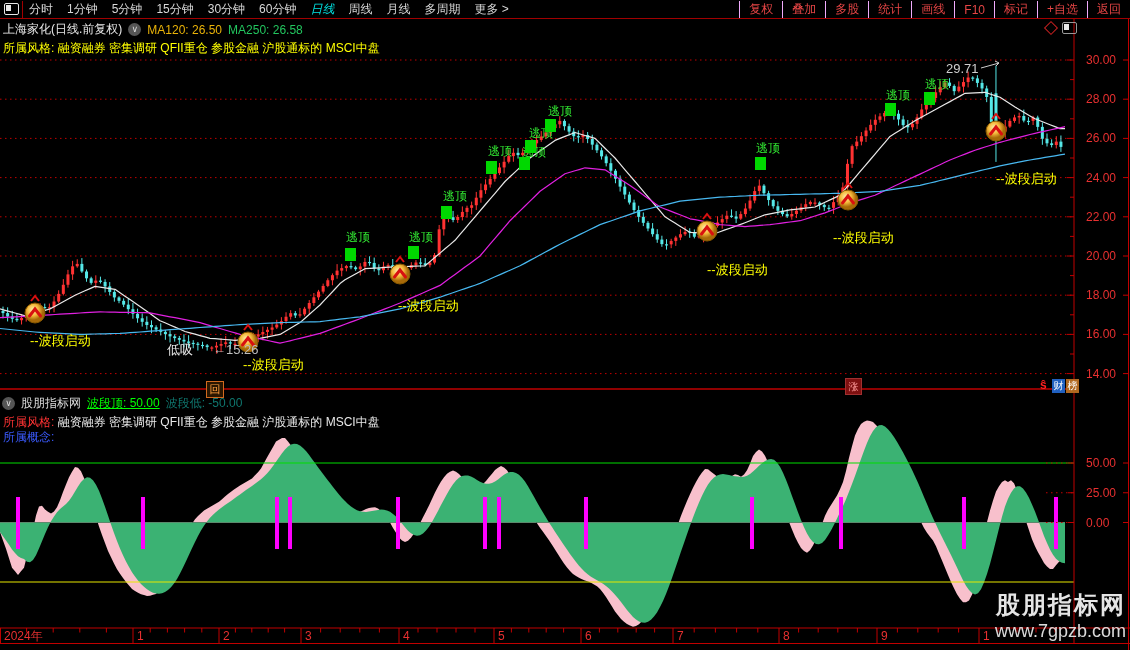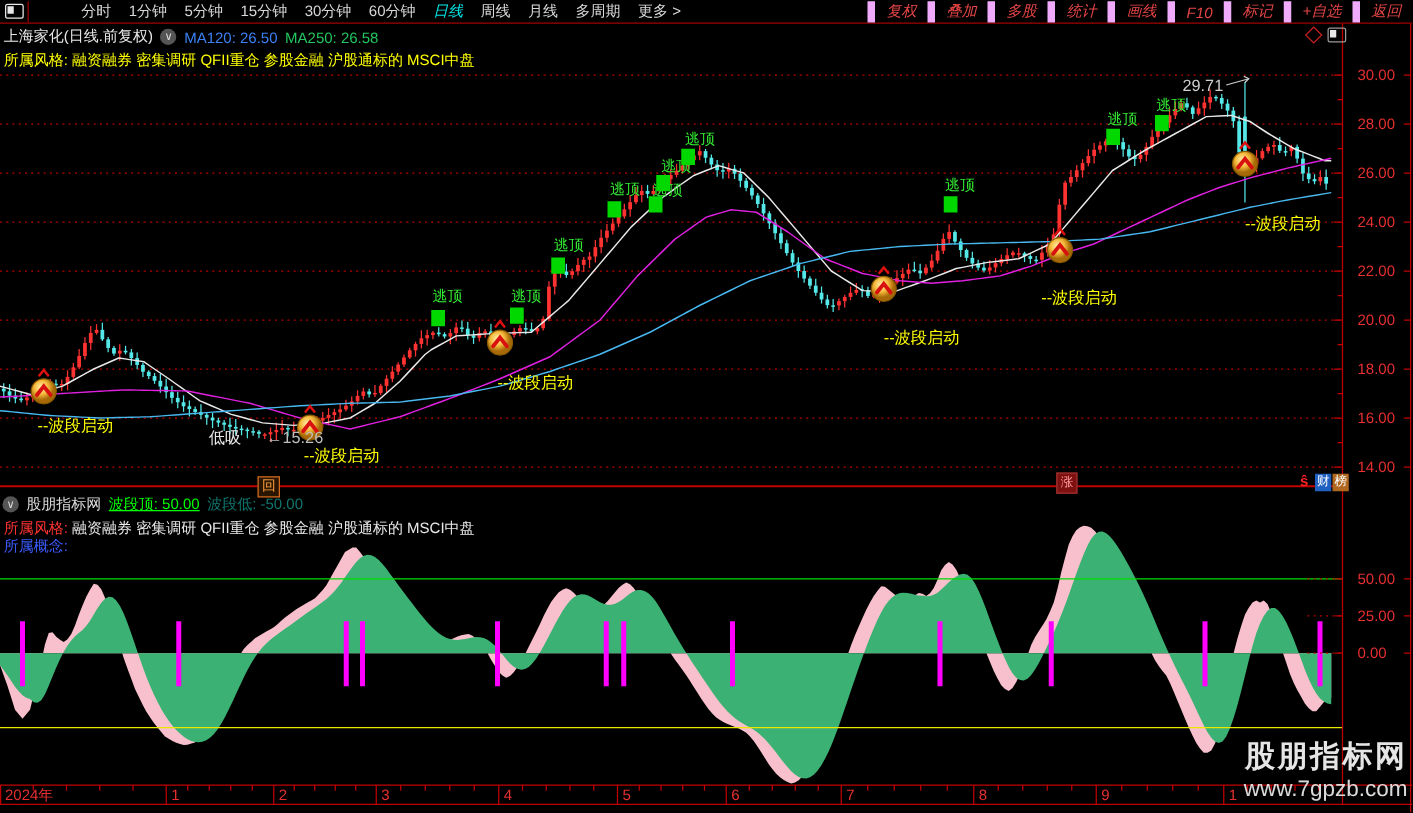--- a/index.html
+++ b/index.html
@@ -3,35 +3,35 @@
 <meta charset="utf-8">
 <style>
   html,body{margin:0;padding:0;background:#000;width:1130px;height:650px;overflow:hidden;
     font-family:"Liberation Sans","DejaVu Sans",sans-serif;}
   .abs{position:absolute;}
   #stage{position:relative;width:1130px;height:650px;background:#000;}
   #chart-svg{position:absolute;left:0;top:0;z-index:1;}
   .layer{position:absolute;z-index:3;}
   
   #topbar{left:0;top:0;width:1130px;height:18px;background:#000;border-bottom:1px solid #a00000;
-    display:flex;align-items:center;font-size:12px;color:#d8d8d8;z-index:5;gap:36px;}
+    display:flex;align-items:center;font-size:12px;color:#d8d8d8;z-index:5;}
   #tb-left-icon{width:22px;height:17px;border-right:1px solid #a00000;display:flex;align-items:center;justify-content:center;}
   .halfbox{width:13px;height:10px;border:1px solid #e8e8e8;border-radius:2px;position:relative;}
   .halfbox:before{content:"";position:absolute;left:1px;top:1px;width:5px;height:6px;background:#e8e8e8;}
   #tb-items{display:flex;gap:14px;padding-left:6px;white-space:nowrap;}
   .tb-item{cursor:pointer;}
   .tb-item.active{color:#00e5e5;font-style:italic;}
   #tb-right{margin-left:auto;display:flex;align-items:stretch;height:17px;color:#e64545;}
-  .tbr-item{padding:1px 9px 0 9px;border-left:6px solid #f0abfc;display:flex;align-items:center;cursor:pointer;font-style:italic;}
+  .tbr-item{padding:1px 9px 0 9px;border-left:1px solid #f0abfc;display:flex;align-items:center;cursor:pointer;}
   
   .hrow{white-space:nowrap;font-size:12px;text-align:center;}
   #hrow1{left:3px;top:21px;color:#e8e8e8;display:flex;align-items:center;gap:6px;}
   .caret-circle{width:13px;height:13px;border-radius:50%;background:#555;color:#ddd;font-size:9px;
     display:inline-flex;align-items:center;justify-content:center;line-height:1;}
-  .ma120{color:#3b82f6;} .ma250{color:#22c55e;}
+  .ma120{color:#eab308;} .ma250{color:#22c55e;}
   #hrow2{left:3px;top:40px;color:#ffff00;}
   #hrow3{left:3px;top:57px;color:#ffff00;}
   .lbl-magenta{color:#ff50ff;} .lbl-red{color:#ff3333;} .lbl-blue{color:#3b5bff;}
   #tr-icons{left:1046px;top:22px;display:flex;gap:6px;align-items:center;}
   .diamond{width:8px;height:8px;border:1px solid #c82020;transform:rotate(45deg);}
   
   #shrow1{left:2px;top:395px;display:flex;align-items:center;gap:6px;font-size:12px;}
   .src-name{color:#dcdcdc;} .band-top{color:#00ff00;text-decoration:underline;} .band-low{color:#0f766e;}
   #shrow2{left:3px;top:414px;font-size:12px;color:#e8e8e8;}
   #shrow3{left:3px;top:429px;font-size:12px;}

